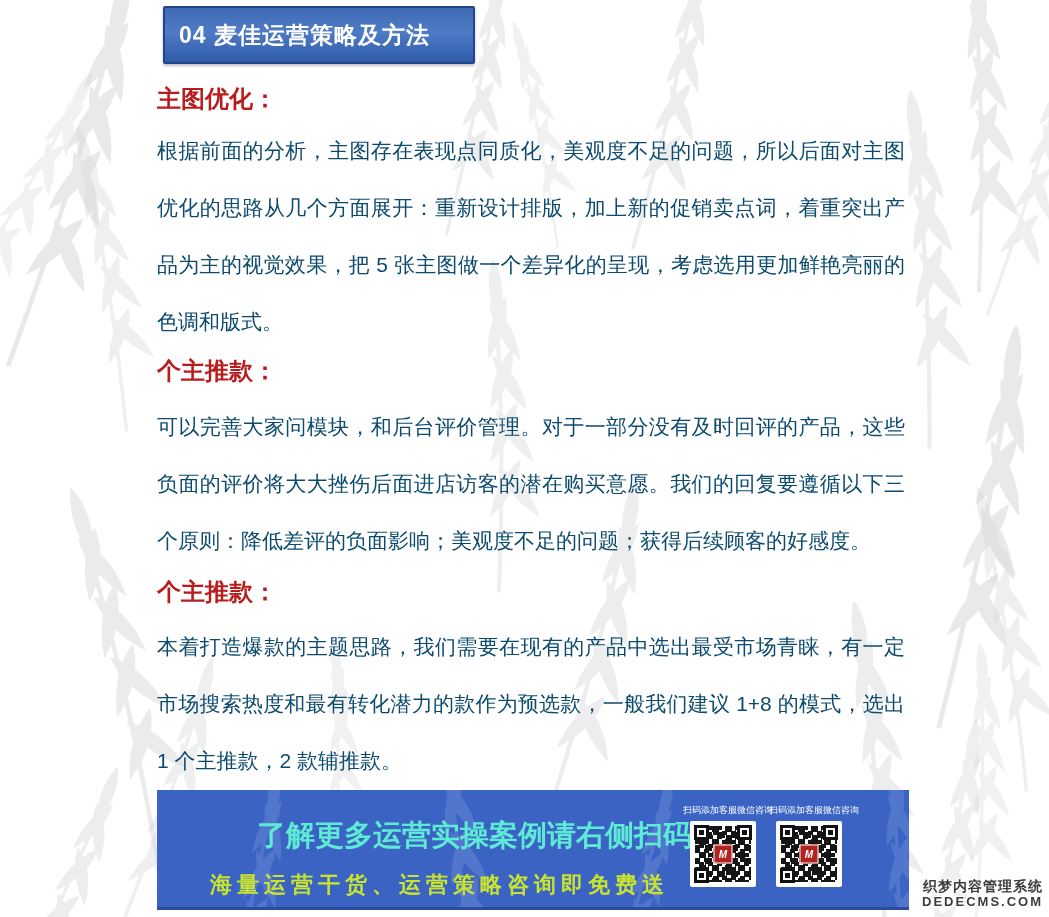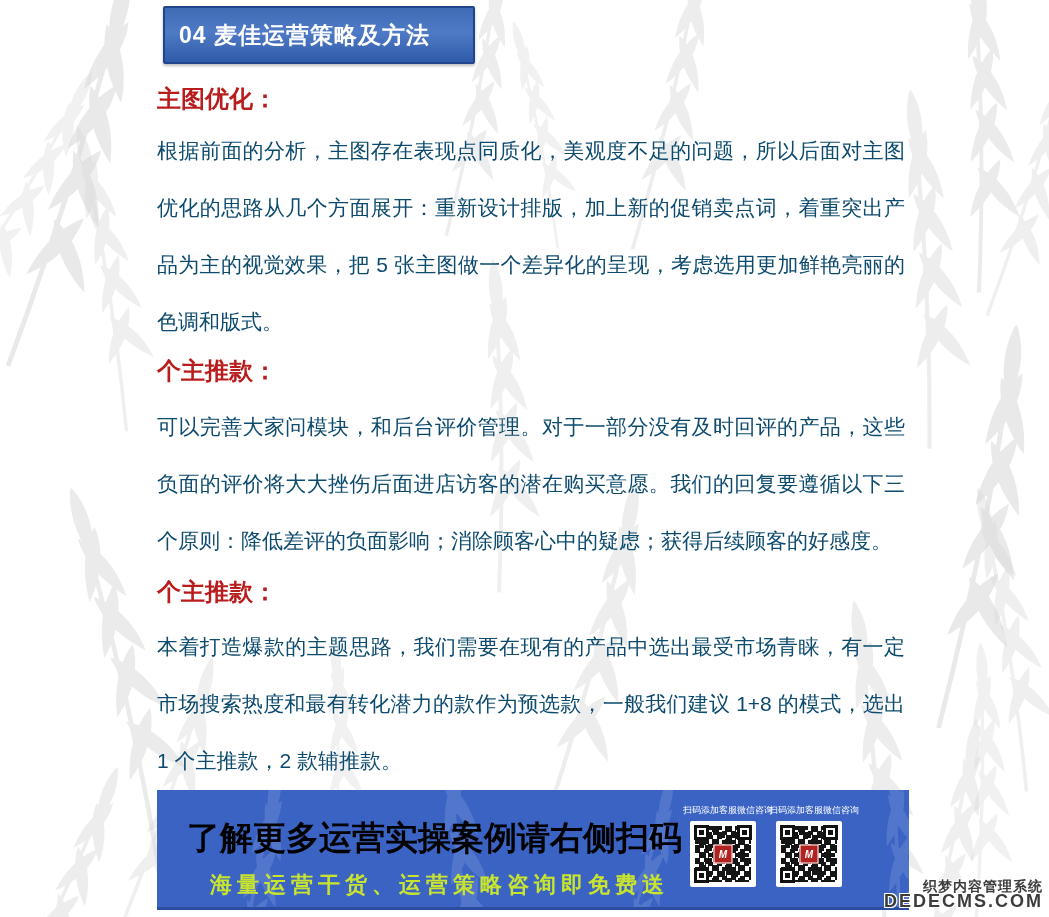--- a/index.html
+++ b/index.html
@@ -32,21 +32,21 @@
   }
   .p-1{top:122px;} .p-2{top:398px;} .p-3{top:618px;}
   
   .banner{
     position:absolute;left:157px;top:790px;width:752px;height:120px;
     background:#3a63c4;border-bottom:3px solid #2a4da0;box-sizing:border-box;
     overflow:hidden;
   }
   .banner-title{
     position:absolute;left:30px;top:26px;width:505px;
-    color:#000000;font-size:33px;font-weight:600;text-align:left;
+    color:#5eead4;font-size:29px;font-weight:600;text-align:right;
     white-space:nowrap;
   }
   .banner-sub{
     position:absolute;left:30px;top:80px;width:505px;
     font-size:22px;font-weight:bold;letter-spacing:5px;text-align:center;
     white-space:nowrap;
   }
   .qr-group{position:absolute;top:14px;width:80px;text-align:center;}
   .qr-group.g1{left:526px;} .qr-group.g2{left:612px;}
   .qr-label{color:#ffffff;font-size:9px;white-space:nowrap;margin-bottom:4px;}
@@ -69,21 +69,21 @@
     color:#fff;font-size:10px;font-weight:bold;font-style:italic;
     display:flex;align-items:center;justify-content:center;
   }
   
   .dede{
     position:absolute;right:6px;bottom:8px;text-align:right;
     color:#3c3c3c;font-weight:bold;line-height:15px;
     text-shadow:-1px -1px 0 #fff,1px -1px 0 #fff,-1px 1px 0 #fff,1px 1px 0 #fff,0 1px 0 #fff,0 -1px 0 #fff;
   }
   .dede .l1{font-size:14px;letter-spacing:1px;}
-  .dede .l2{font-size:18px;letter-spacing:2px;}
+  .dede .l2{font-size:13px;letter-spacing:2px;}
 </style>
 </head>
 <body>
 
 <svg class="wm-layer" width="1049" height="917" viewBox="0 0 1049 917" xmlns="http://www.w3.org/2000/svg">
   <defs>
     <g id="wheat">
       <path d="M50 4 C 48 70, 44 150, 28 258" stroke="currentColor" stroke-width="3" fill="none"></path>
       <g fill="currentColor">
         <path transform="translate(50,2) rotate(3)" d="M0 0 C 7 12, 9 30, 2 50 C -6 30, -5 12, 0 0 Z"></path>
@@ -123,21 +123,21 @@
 </svg>
 
 <div class="badge">
   <span>04 麦佳运营策略及方法</span>
 </div>
 
 <h2 class="sec-h h2-1">主图优化：</h2>
 <p class="sec-p p-1">根据前面的分析，主图存在表现点同质化，美观度不足的问题，所以后面对主图优化的思路从几个方面展开：重新设计排版，加上新的促销卖点词，着重突出产品为主的视觉效果，把 5 张主图做一个差异化的呈现，考虑选用更加鲜艳亮丽的色调和版式。</p>
 
 <h2 class="sec-h h2-2">个主推款：</h2>
-<p class="sec-p p-2">可以完善大家问模块，和后台评价管理。对于一部分没有及时回评的产品，这些负面的评价将大大挫伤后面进店访客的潜在购买意愿。我们的回复要遵循以下三个原则：降低差评的负面影响；消除顾客心中的疑虑；获得后续顾客的好感度。</p>
+<p class="sec-p p-2">可以完善大家问模块，和后台评价管理。对于一部分没有及时回评的产品，这些负面的评价将大大挫伤后面进店访客的潜在购买意愿。我们的回复要遵循以下三个原则：降低差评的负面影响；美观度不足的问题；获得后续顾客的好感度。</p>
 
 <h2 class="sec-h h2-3">个主推款：</h2>
 <p class="sec-p p-3">本着打造爆款的主题思路，我们需要在现有的产品中选出最受市场青睐，有一定市场搜索热度和最有转化潜力的款作为预选款，一般我们建议 1+8 的模式，选出 1 个主推款，2 款辅推款。</p>
 
 <div class="banner">
   <svg width="752" height="120" viewBox="0 0 752 120" style="position:absolute;inset:0;">
     <g color="#ffffff">
       <use href="#wheat" transform="translate(40,-30) scale(1.2) rotate(8 50 130)" opacity="0.12"></use>
       <use href="#wheat" transform="translate(250,-60) scale(1.3) rotate(-10 50 130)" opacity="0.12"></use>
       <use href="#wheat" transform="translate(430,-20) scale(1.1) rotate(12 50 130)" opacity="0.12"></use>

